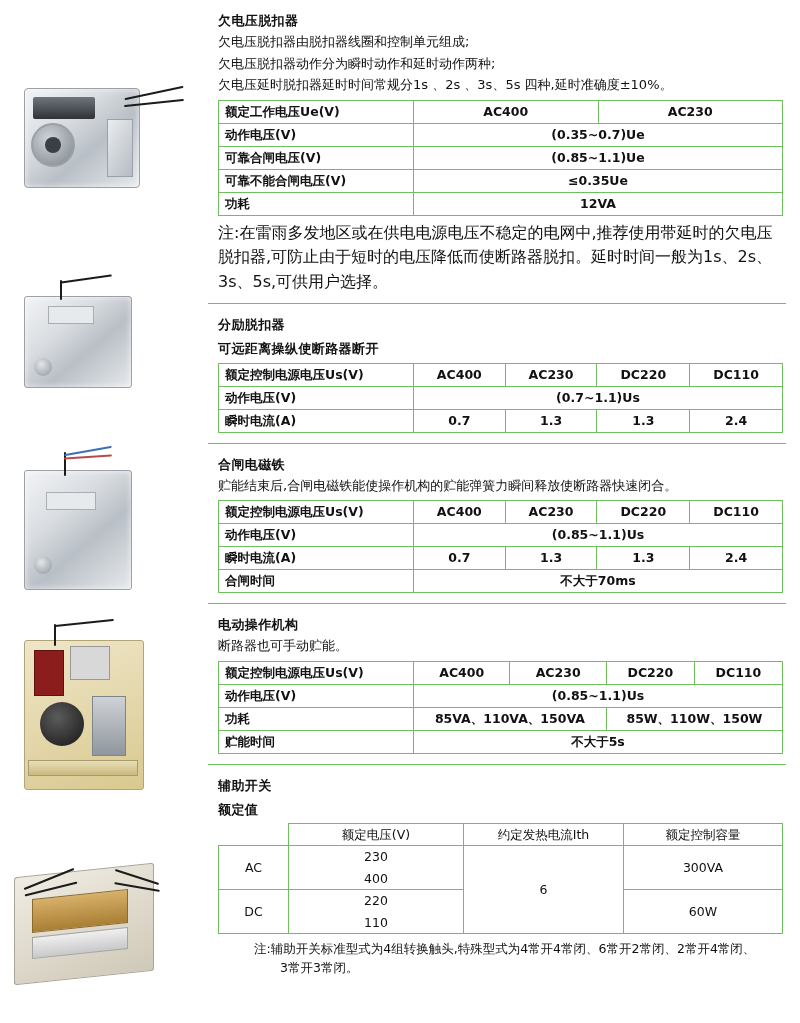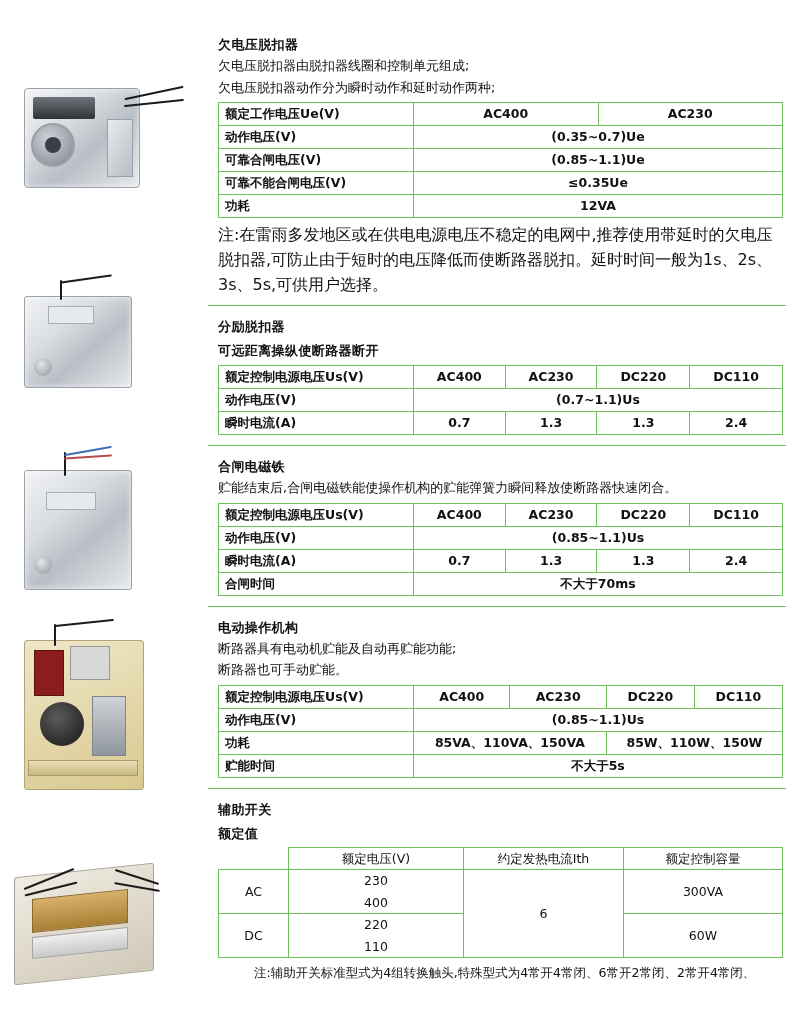--- a/index.html
+++ b/index.html
@@ -49,21 +49,20 @@
     background: #1b1b1b;
     border-radius: 2px;
   }
 
   
   .content {
     position: absolute;
     left: 198px; top: 0;
     width: 602px;
     height: 893px;
-    margin-top: 24px;
   }
   .section {
     position: relative;
     padding: 6px 18px 6px 16px;
   }
   .sep {
     border-top: 1px solid #6fbf5f;
     margin: 0 14px 0 10px;
   }
   .heading {
@@ -181,20 +180,21 @@
       <div class="wire" style="left:100px; top:16px; width:46px; height:2px; transform:rotate(10deg);"></div>
     </div>
   </div>
 
   <div class="content">
 
     <div class="section">
       <div class="heading">欠电压脱扣器</div>
       <div class="subline">欠电压脱扣器由脱扣器线圈和控制单元组成;</div>
       <div class="subline">欠电压脱扣器动作分为瞬时动作和延时动作两种;</div>
+      <div class="subline">欠电压延时脱扣器延时时间常规分1s 、2s 、3s、5s 四种,延时准确度±10%。</div>
 
       <table class="spec">
         <tbody>
             <tr>
           <td class="lbl">额定工作电压Ue(V)</td>
           <td class="ctr">AC400</td>
           <td class="ctr">AC230</td>
         </tr>
         <tr>
           <td class="lbl">动作电压(V)</td>
@@ -279,21 +279,20 @@
           <td class="ctr" colspan="4">不大于70ms</td>
         </tr>
       </tbody>
         </table>
     </div>
 
     <div class="sep"></div>
 
     <div class="section">
       <div class="heading">电动操作机构</div>
-      <div class="subline">断路器具有电动机贮能及自动再贮能功能;</div>
       <div class="subline">断路器也可手动贮能。</div>
 
       <table class="spec">
         <tbody>
             <tr>
           <td class="lbl">额定控制电源电压Us(V)</td>
           <td class="ctr">AC400</td>
           <td class="ctr">AC230</td>
           <td class="ctr">DC220</td>
           <td class="ctr">DC110</td>
@@ -344,17 +343,18 @@
           <td rowspan="2">60W</td>
         </tr>
         <tr>
           <td class="no-top">110</td>
         </tr>
       </tbody>
         </table>
 
       <div class="aux-note">
         <span>注:辅助开关标准型式为4组转换触头,特殊型式为4常开4常闭、6常开2常闭、2常开4常闭、</span>
+        <span class="l2">3常开3常闭。</span>
       </div>
     </div>
 
   </div>
 </div>
 
 </body></html>

